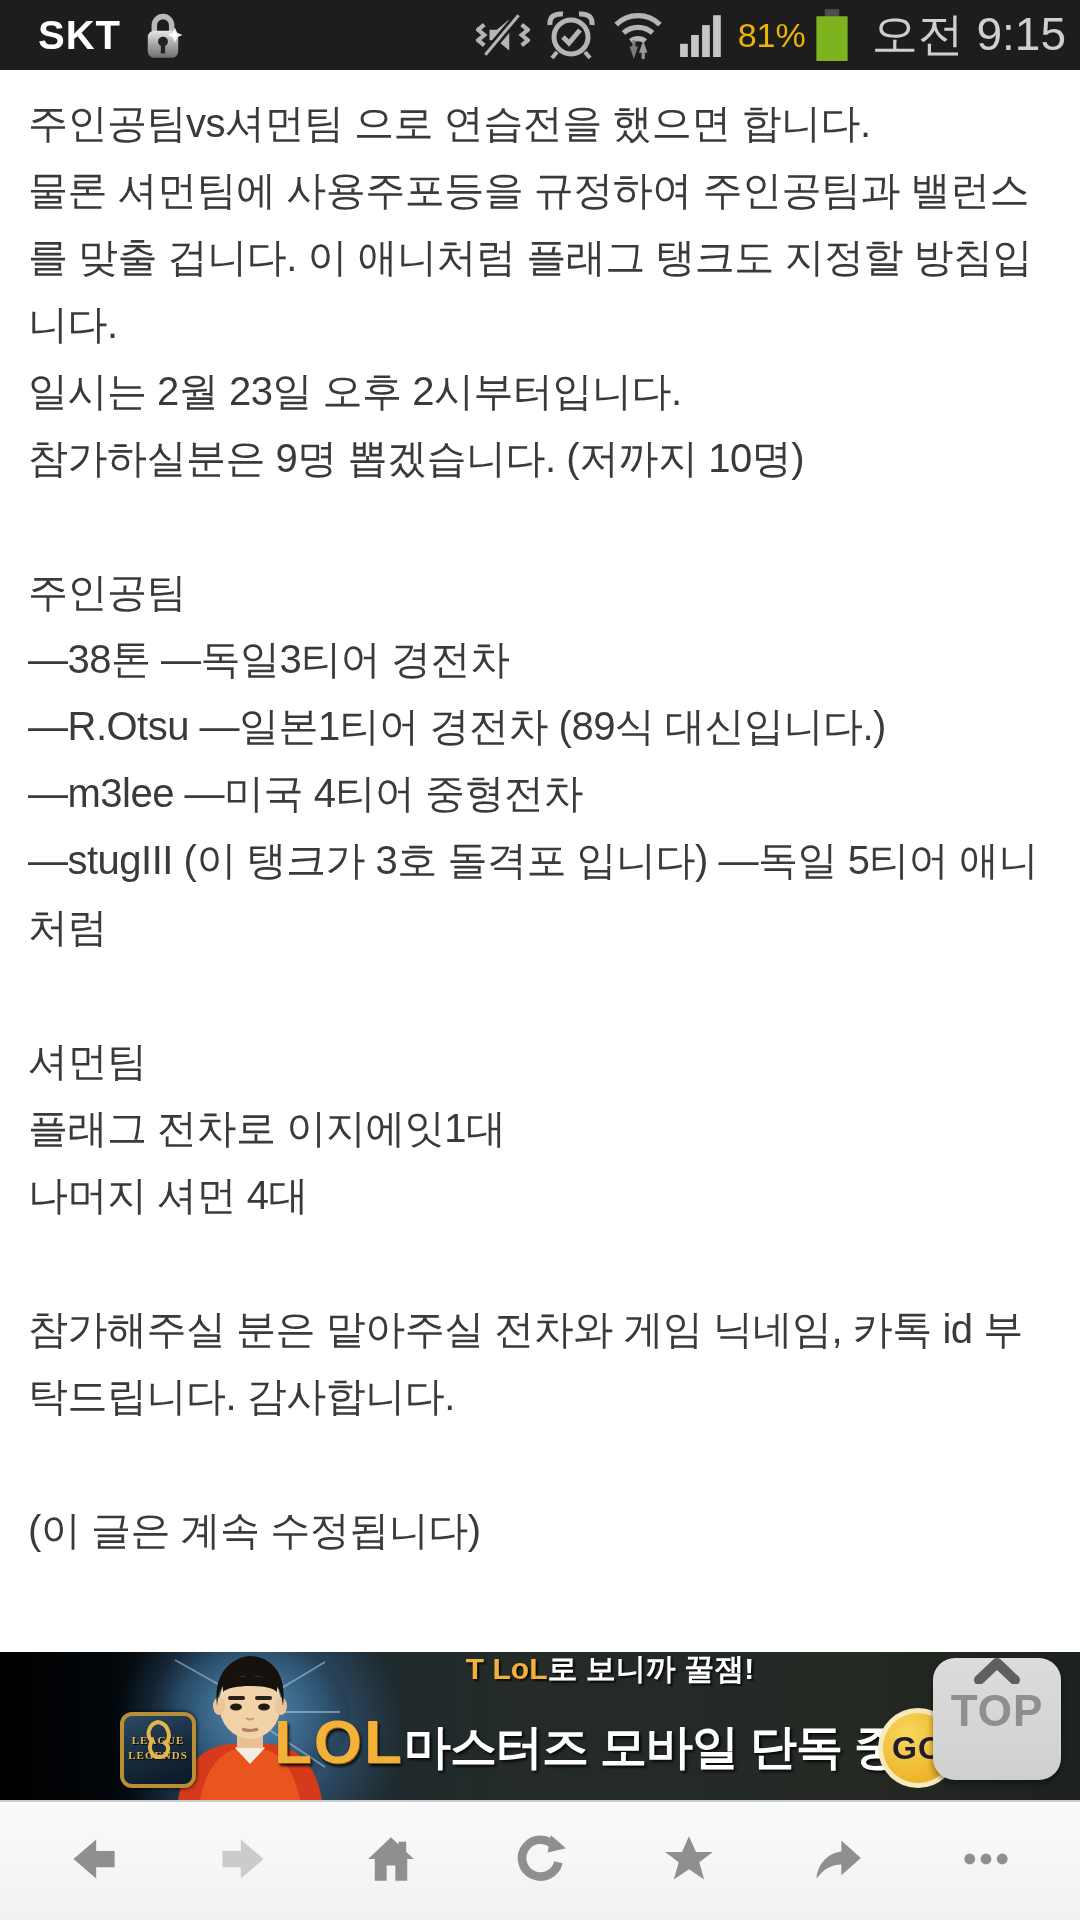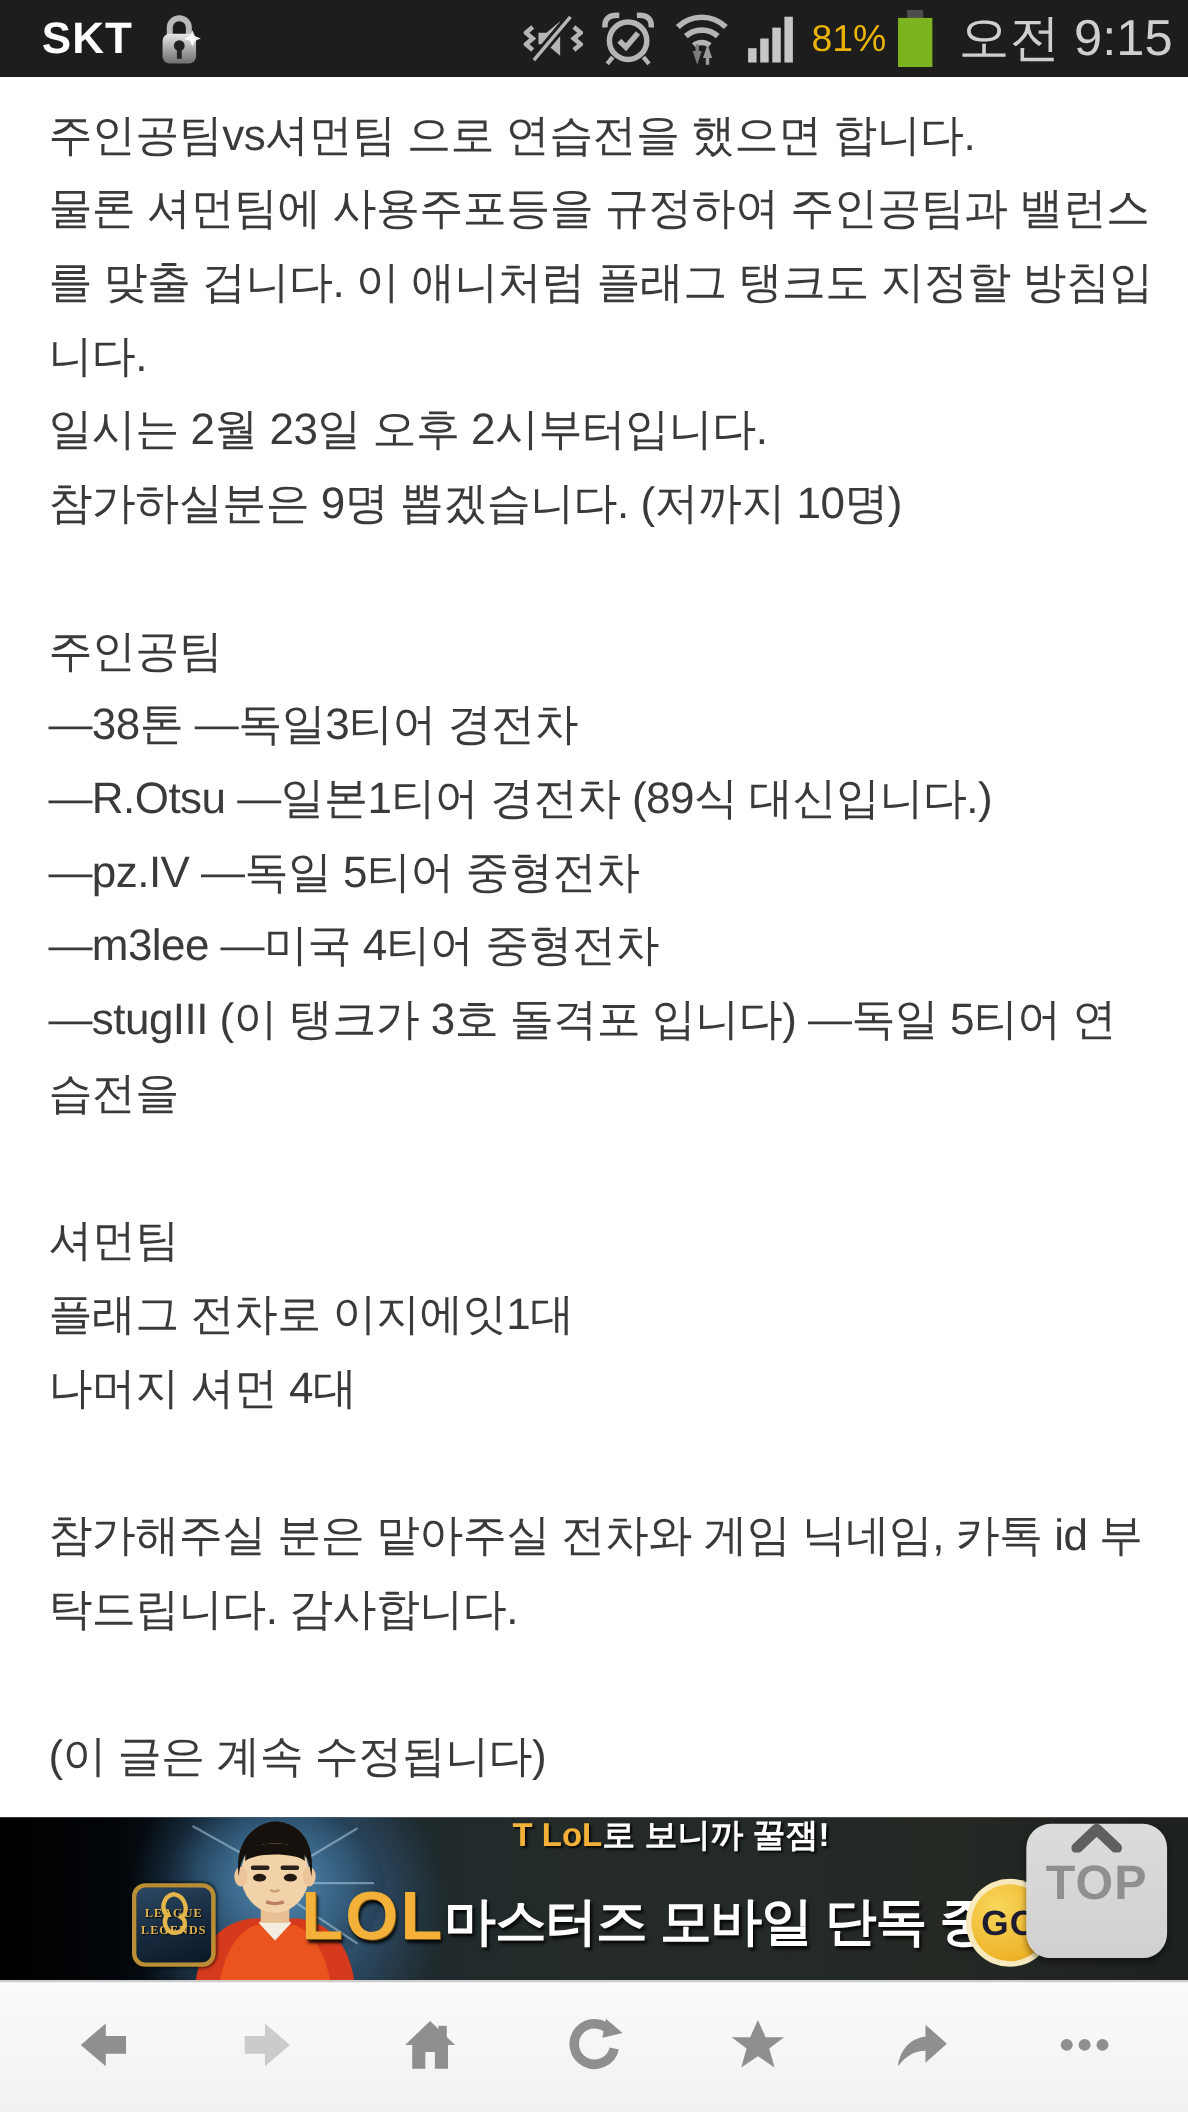--- a/index.html
+++ b/index.html
@@ -14,21 +14,21 @@
   }
   .carrier{color:#ffffff;font-size:40px;font-weight:bold;margin-left:38px;letter-spacing:1px;}
   .lock-wrap{margin-left:20px;display:flex;align-items:center;}
   .sb-spacer{flex:1;}
   .sb-icon{display:flex;align-items:center;margin-right:16px;}
   .battery-pct{color:#eab308;font-size:34px;margin-right:8px;}
   .sb-time{color:#cfcfcf;font-size:46px;margin-right:14px;margin-left:6px;}
   
   .content{
     position:absolute;top:70px;left:0;width:1080px;height:1582px;
-    background:#ffffff;box-sizing:border-box;padding:20px 28px 0 44px;overflow:hidden;
+    background:#ffffff;box-sizing:border-box;padding:20px 28px 0 28px;overflow:hidden;
   }
   .post-line{
     font-size:40px;line-height:67px;color:var(--text-dark,#3a3a3a);
     word-break:break-all;letter-spacing:-0.5px;min-height:67px;
   }
   
   .ad-banner{
     position:absolute;top:1652px;left:0;width:1080px;height:148px;
     background:linear-gradient(90deg,#000000 0%,#02060a 10%,#122029 20%,#1d2a30 30%,#242b28 48%,#242924 78%,#1d221e 100%);
     overflow:hidden;
@@ -170,23 +170,22 @@
 
 <div class="content">
     <div class="post-line">주인공팀vs셔먼팀 으로 연습전을 했으면 합니다.</div>
     <div class="post-line">물론 셔먼팀에 사용주포등을 규정하여 주인공팀과 밸런스를 맞출 겁니다. 이 애니처럼 플래그 탱크도 지정할 방침입니다.</div>
     <div class="post-line">일시는 2월 23일 오후 2시부터입니다.</div>
     <div class="post-line">참가하실분은 9명 뽑겠습니다. (저까지 10명)</div>
     <div class="post-line"></div>
     <div class="post-line">주인공팀</div>
     <div class="post-line">―38톤 ―독일3티어 경전차</div>
     <div class="post-line">―R.Otsu ―일본1티어 경전차 (89식 대신입니다.)</div>
-    <div class="post-line">―pz.IV ―독일 5티어 중형전차</div>
     <div class="post-line">―m3lee ―미국 4티어 중형전차</div>
-    <div class="post-line">―stugIII (이 탱크가 3호 돌격포 입니다) ―독일 5티어 연습전을</div>
+    <div class="post-line">―stugIII (이 탱크가 3호 돌격포 입니다) ―독일 5티어 애니처럼</div>
     <div class="post-line"></div>
     <div class="post-line">셔먼팀</div>
     <div class="post-line">플래그 전차로 이지에잇1대</div>
     <div class="post-line">나머지 셔먼 4대</div>
     <div class="post-line"></div>
     <div class="post-line">참가해주실 분은 맡아주실 전차와 게임 닉네임, 카톡 id 부탁드립니다. 감사합니다.</div>
     <div class="post-line"></div>
     <div class="post-line">(이 글은 계속 수정됩니다)</div>
   </div>
 

